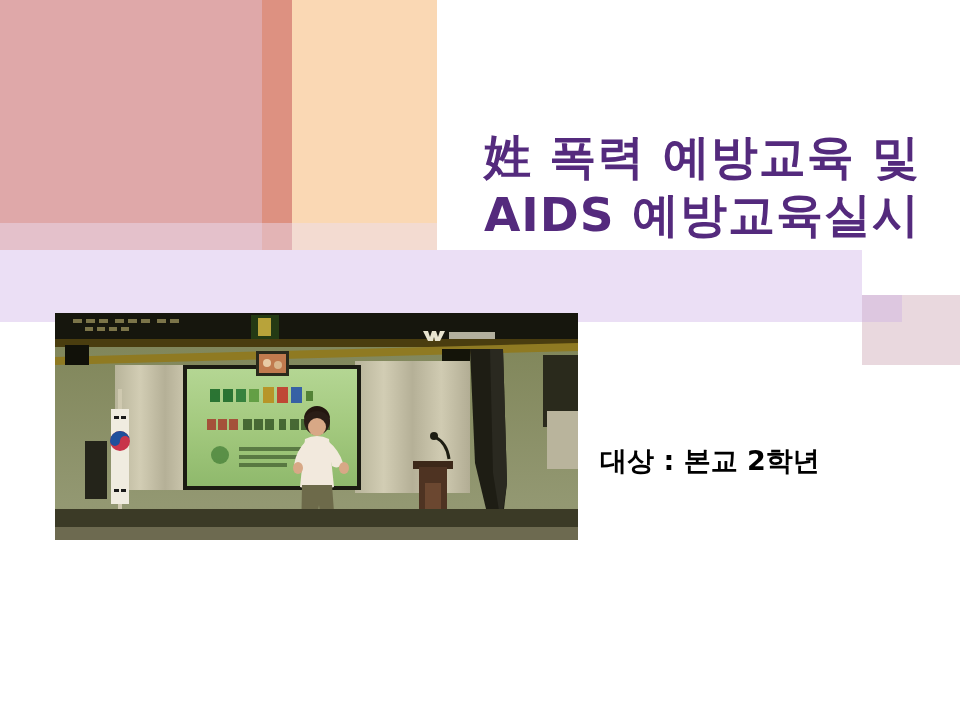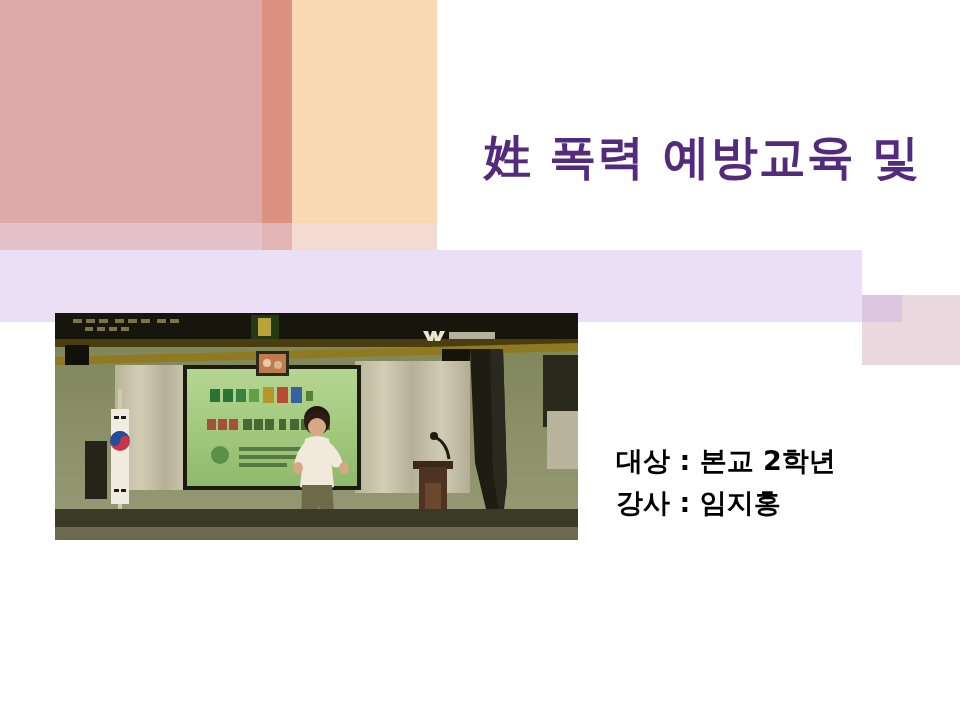--- a/index.html
+++ b/index.html
@@ -117,40 +117,41 @@
     left: 600px;
     top: 440px;
     width: 330px;
     color: #000000;
     font-family: "DejaVu Sans", "Liberation Sans", sans-serif;
     font-weight: bold;
     font-size: 27px;
     line-height: 42px;
     white-space: nowrap;
   }
-  .detail-row { display: block; margin-left: 16px; }
+  .detail-row { display: block; }
   .detail-label { }
   .detail-sep { }
   .detail-value { }
 </style>
 </head>
 <body>
 
 <div id="slide">
 
   <div class="block-pink"></div>
   <div class="block-salmon"></div>
   <div class="block-peach"></div>
   <div class="veil"></div>
   <div class="band-lavender"></div>
   <div class="block-rose"></div>
   <div class="block-rose-overlap"></div>
 
   <div class="title">
     <span class="title-line">姓 폭력 예방교육 및</span>
+    <span class="title-line">AIDS 예방교육실시</span>
   </div>
 
   <div class="photo">
     <svg width="523" height="347" viewBox="0 0 523 347" xmlns="http://www.w3.org/2000/svg">
       <defs>
         <linearGradient id="wallGrad" x1="0" y1="0" x2="0" y2="1">
           <stop offset="0%" stop-color="#7d8356"></stop>
           <stop offset="55%" stop-color="#939872"></stop>
           <stop offset="100%" stop-color="#868b68"></stop>
         </linearGradient>
@@ -377,21 +378,16 @@
 
   <div class="details">
 
     <div class="detail-row">
       <span class="detail-label">대상</span>
       <span class="detail-sep">:</span>
       <span class="detail-value">본교 2학년</span>
     </div>
 
 
-    <div class="detail-row">
-      <span class="detail-label">강사</span>
-      <span class="detail-sep">:</span>
-      <span class="detail-value">임지홍</span>
-    </div>
 
   </div>
 
 </div>
 
 </body></html>

